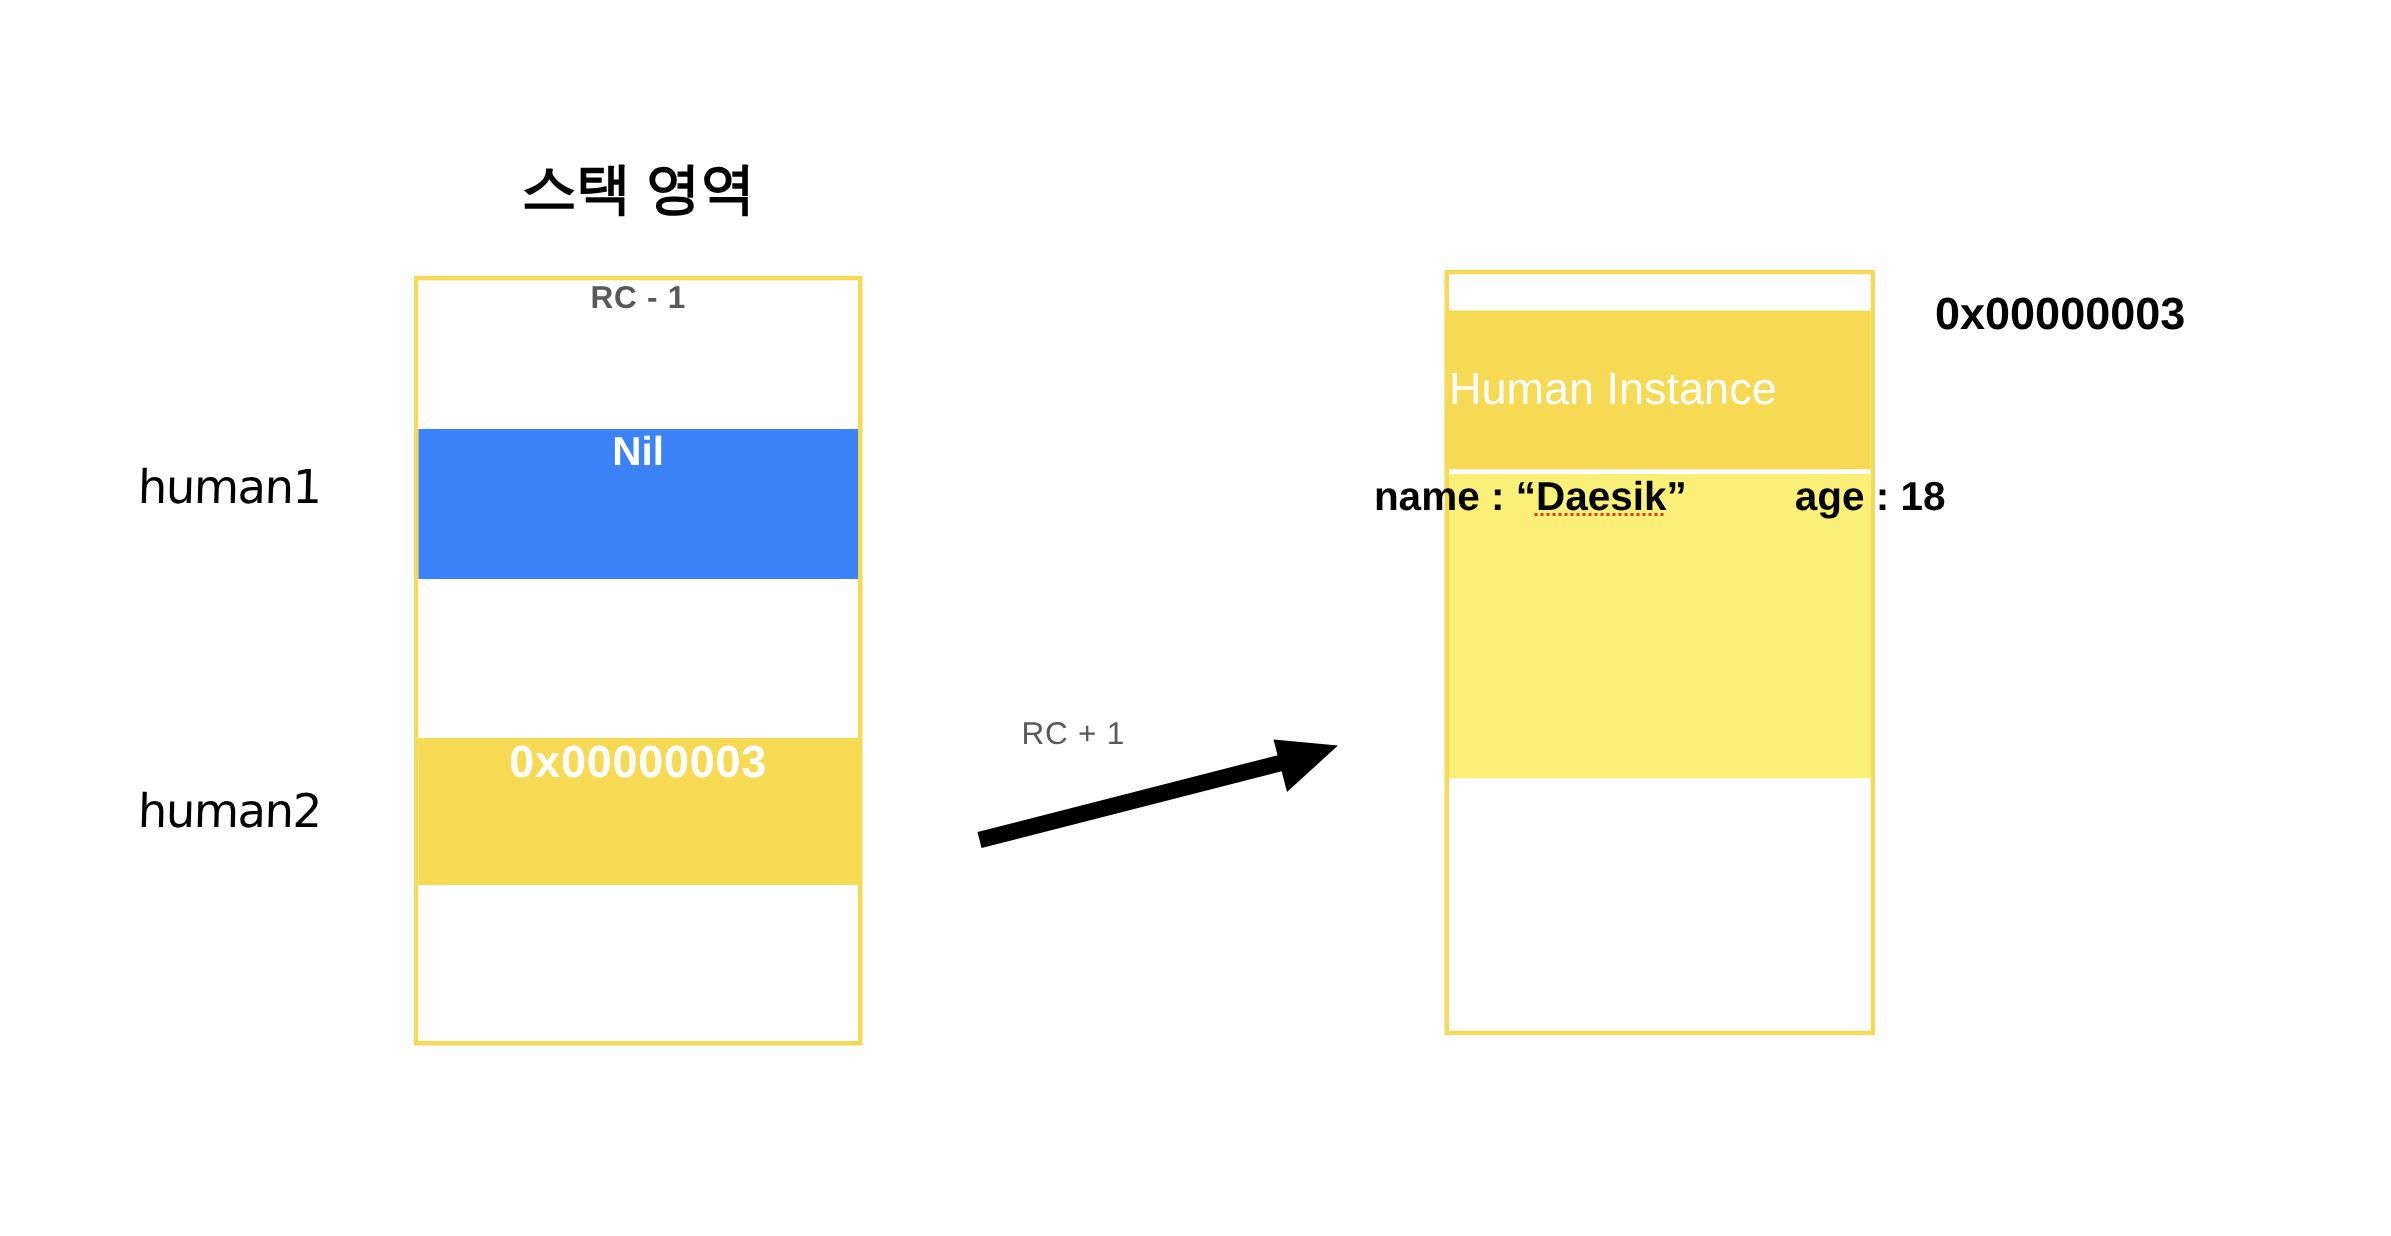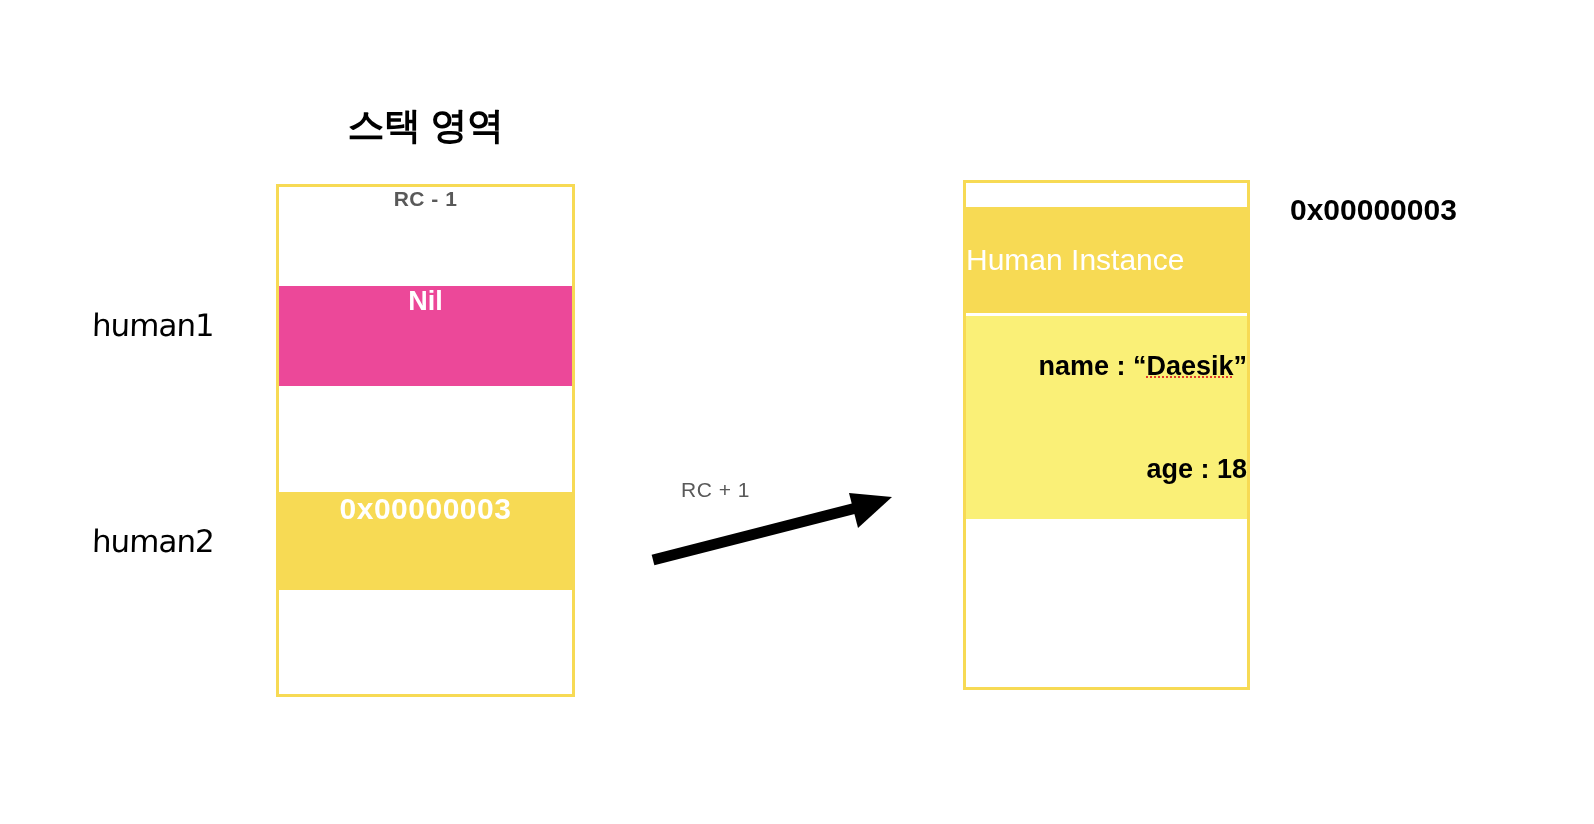--- a/index.html
+++ b/index.html
@@ -57,21 +57,21 @@
   }
   #slot-rc-minus .slot-text {
     font-size: 21px;
     font-weight: bold;
     color: #595959;
     letter-spacing: 0.5px;
   }
   #slot-nil {
     top: 99px;
     height: 100px;
-    background: #ec4899;
+    background: #3b82f6;
   }
   #slot-nil .slot-text {
     font-size: 27px;
     font-weight: bold;
     color: #ffffff;
   }
   #slot-empty-mid {
     top: 199px;
     height: 106px;
     background: #ffffff;
@@ -122,22 +122,22 @@
   #heap-sep {
     top: 130px;
     height: 3px;
     background: #ffffff;
   }
   #heap-body {
     top: 133px;
     height: 203px;
     background: #faf077;
     display: flex;
-    flex-direction: column;
-    align-items: flex-end;
+    flex-direction: row;
+    align-items: flex-start;
     justify-content: center;
     gap: 72px;
   }
   #heap-body .field-text {
     font-size: 27px;
     font-weight: bold;
     color: #000000;
     white-space: nowrap;
   }
   .spell-error {

